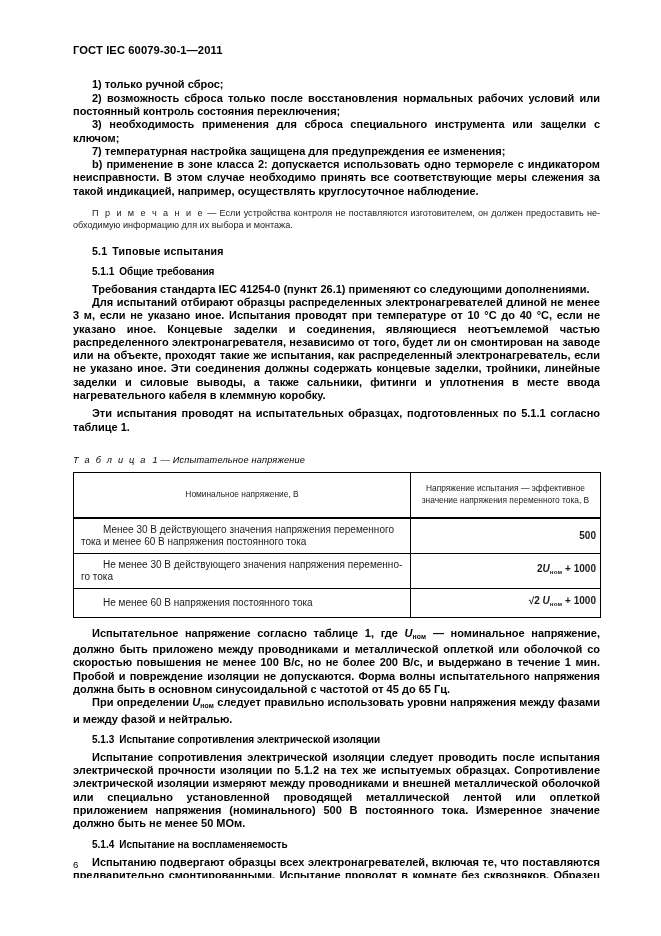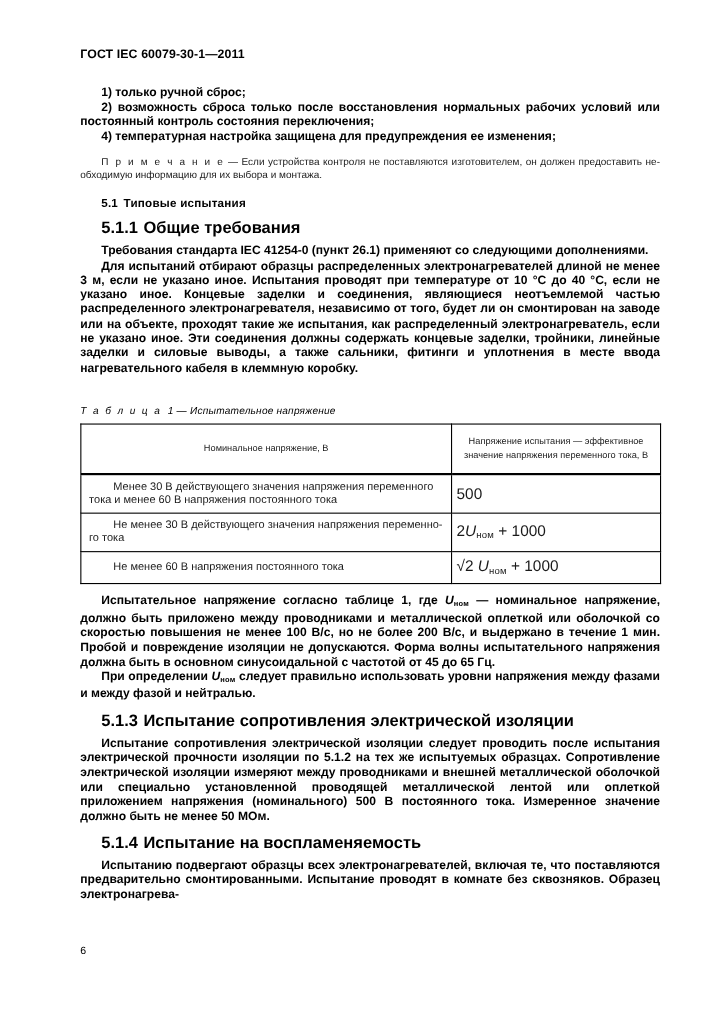--- a/index.html
+++ b/index.html
@@ -62,21 +62,21 @@
     margin: 22px 0 0 19px;
     line-height: 1.2;
   }
   h3.sub {
     font-size: 10.6px;
     font-weight: bold;
     margin: 14px 0 2px 19px;
     line-height: 1.2;
   }
   h4.subsub {
-    font-size: 15px;
+    font-size: 10px;
     font-weight: bold;
     margin: 8px 0 0 19px;
     line-height: 1.2;
   }
   h2.sec .num, h3.sub .num, h4.subsub .num {
     margin-right: 5px;
   }
 
   .gap-s { height: 5px; }
   .gap-m { height: 9px; }
@@ -114,25 +114,26 @@
   }
   table.volt tbody td.left {
     font-size: 10px;
     line-height: 12.2px;
     text-align: left;
     padding: 4px 6px 4px 7px;
     text-indent: 22px;
     color: #1a1a1a;
   }
   table.volt tbody td.ctr {
-    font-size: 14px;
+    font-size: 10px;
     line-height: 12.2px;
-    text-align: left;
+    text-align: right;
     padding: 4px 4px;
     color: #1a1a1a;
+    font-weight: bold;
   }
   table.volt tbody tr.r1 td { height: 26px; }
   table.volt tbody tr.r2 td { height: 26px; }
   table.volt tbody tr.r3 td { height: 20px; }
 
   .uvar {
     font-style: italic;
   }
   .sub {
     font-size: 0.62em;
@@ -155,35 +156,38 @@
 <body>
 
 <div class="page">
 
   <div class="content">
 
     <div class="doc-header">ГОСТ IEC 60079-30-1—2011</div>
 
     <p class="body-text">1)  только ручной сброс;</p>
     <p class="body-text">2)  возможность сброса только после восстановления нормальных рабочих условий или постоян­ный контроль состояния переключения;</p>
-    <p class="body-text">4)  температурная настройка защищена для предупреждения ее изменения;</p>
+    <p class="body-text">3)  необходимость применения для сброса специального инструмента или защелки с ключом;</p>
+    <p class="body-text">7)  температурная настройка защищена для предупреждения ее изменения;</p>
+    <p class="body-text">b)  применение в зоне класса 2: допускается использовать одно термореле с индикатором неис­правности. В этом случае необходимо принять все соответствующие меры слежения за такой индикаци­ей, например, осуществлять круглосуточное наблюдение.</p>
 
     <p class="note"><span class="sp-caps">П р и м е ч а н и е</span><span> — </span><span>Если устройства контроля не поставляются изготовителем, он должен предоставить не­обходимую информацию для их выбора и монтажа.</span></p>
 
 
     <h3 class="sub"><span class="num">5.1</span><span>Типовые испытания</span></h3>
 
     <h4 class="subsub"><span class="num">5.1.1</span><span>Общие требования</span></h4>
 
     <div class="gap-s"></div>
     <p class="body-text">Требования стандарта IEC 41254-0 (пункт 26.1) применяют со следующими дополнениями.</p>
     <p class="body-text">Для испытаний отбирают образцы распределенных электронагревателей длиной не менее 3 м, если не указано иное. Испытания проводят при температуре от 10 °C до 40 °C, если не указано иное. Концевые заделки и соединения, являющиеся неотъемлемой частью распределенного электронагрева­теля, независимо от того, будет ли он смонтирован на заводе или на объекте, проходят такие же испыта­ния, как распределенный электронагреватель, если не указано иное. Эти соединения должны содержать концевые заделки, тройники, линейные заделки и силовые выводы, а также сальники, фитин­ги и уплотнения в месте ввода нагревательного кабеля в клеммную коробку.</p>
 
 
     <div class="gap-s"></div>
+    <p class="body-text">Эти испытания проводят на испытательных образцах, подготовленных по 5.1.1 согласно таблице 1.</p>
 
     <div class="table-caption"><span class="cap-sp">Т а б л и ц а</span>&nbsp;&nbsp;<span>1</span><span> — </span><span>Испытательное напряжение</span></div>
 
     <table class="volt">
       <colgroup>
         <col style="width:337px">
         <col style="width:190px">
       </colgroup>
       <thead>
         <tr>

